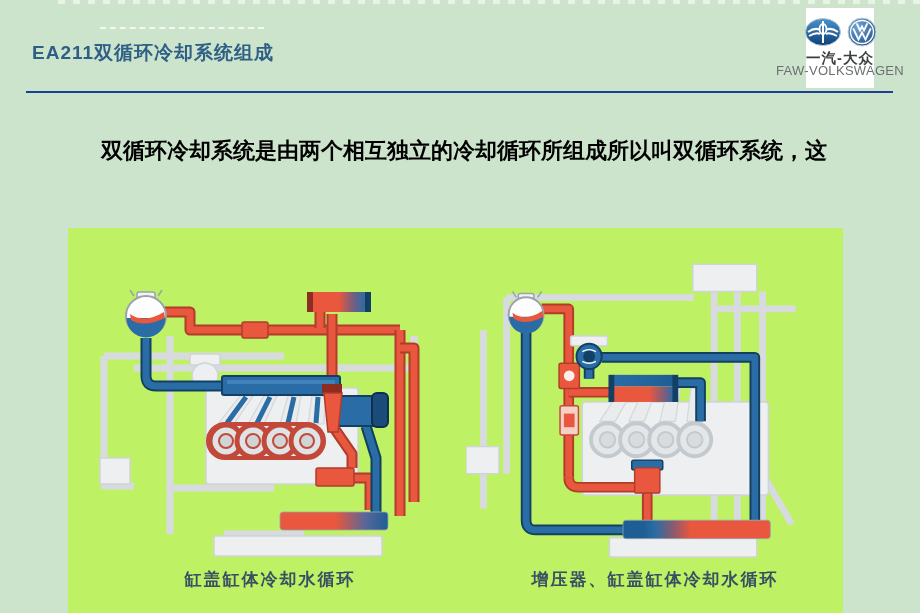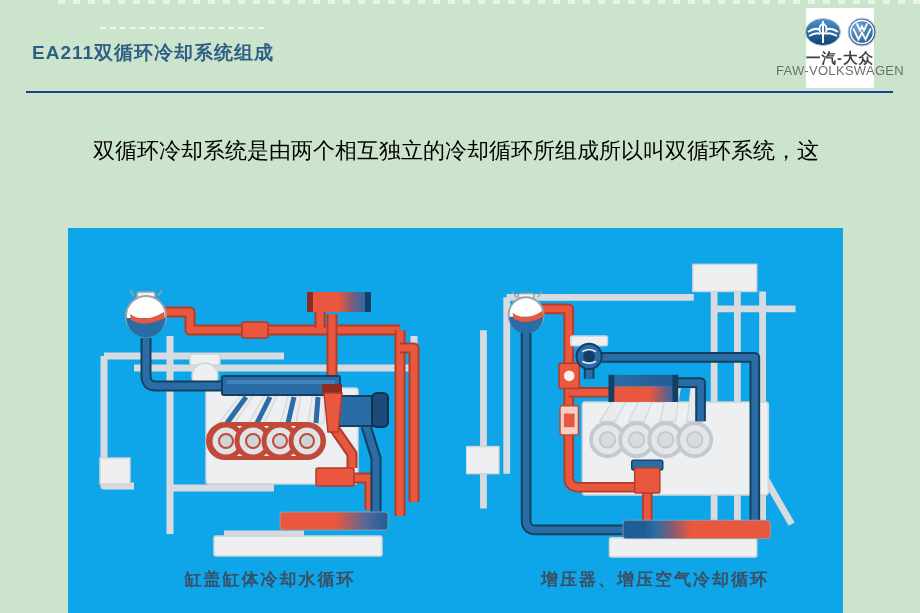--- a/index.html
+++ b/index.html
@@ -37,30 +37,30 @@
   .logo-brand{
     font-size:14.5px;font-weight:bold;color:#3d4042;letter-spacing:1px;
     margin-top:4px;line-height:15px;white-space:nowrap;
   }
   .logo-sub{
     font-size:13px;font-weight:normal;color:#6b6f72;letter-spacing:.3px;
     line-height:9px;white-space:nowrap;
   }
   
   .body-text{
-    position:absolute;left:48px;top:124px;width:840px;
+    position:absolute;left:56px;top:124px;width:840px;
     font-family:"Liberation Serif",serif;
-    font-size:22px;color:#000;line-height:53px;
+    font-size:22px;color:#000;line-height:53px;font-weight:bold;
   }
   .body-line{white-space:nowrap;}
   .body-line.indent{text-indent:2.05em;}
   
   .figure-panel{
     position:absolute;left:68px;top:228px;width:775px;height:385px;
-    background:#0ea5e9;
+    background:#bef264;
   }
   .diagram{position:absolute;top:8px;}
   .diagram-left{left:6px;width:392px;height:330px;}
   .diagram-right{left:398px;width:378px;height:330px;}
   .diag{width:100%;height:100%;display:block;}
   .caption{
     position:absolute;top:340px;height:22px;width:100%;
     text-align:center;font-family:"Liberation Serif",serif;
     font-weight:bold;font-size:17px;letter-spacing:2px;color:#3a4f63;
     white-space:nowrap;
@@ -343,14 +343,14 @@
         <rect x="54" y="54" width="16" height="6" rx="2" fill="#f2f4f4" stroke="#9aa3ab" stroke-width="1.5"></rect>
         <path d="M52,58 L48,52 M74,58 L78,52" stroke="#9aa3ab" stroke-width="1.5"></path>
         <circle cx="62" cy="76" r="18" fill="#fdfdfd" stroke="#9aa3ab" stroke-width="2"></circle>
         <path d="M44.5,78 A17.5,17.5 0 0 0 79.5,78 Z" fill="#2a6ca5"></path>
         <path d="M48,74 Q61,84 79,72 L80,78 Q61,88 49,80 Z" fill="#e8573e"></path>
       </g>
     </svg>
   </div>
 
   <div class="caption caption-left">缸盖缸体冷却水循环</div>
-  <div class="caption caption-right">增压器、增压空气冷却循环</div>
+  <div class="caption caption-right">增压器、缸盖缸体冷却水循环</div>
 </div>
 
 </body></html>

